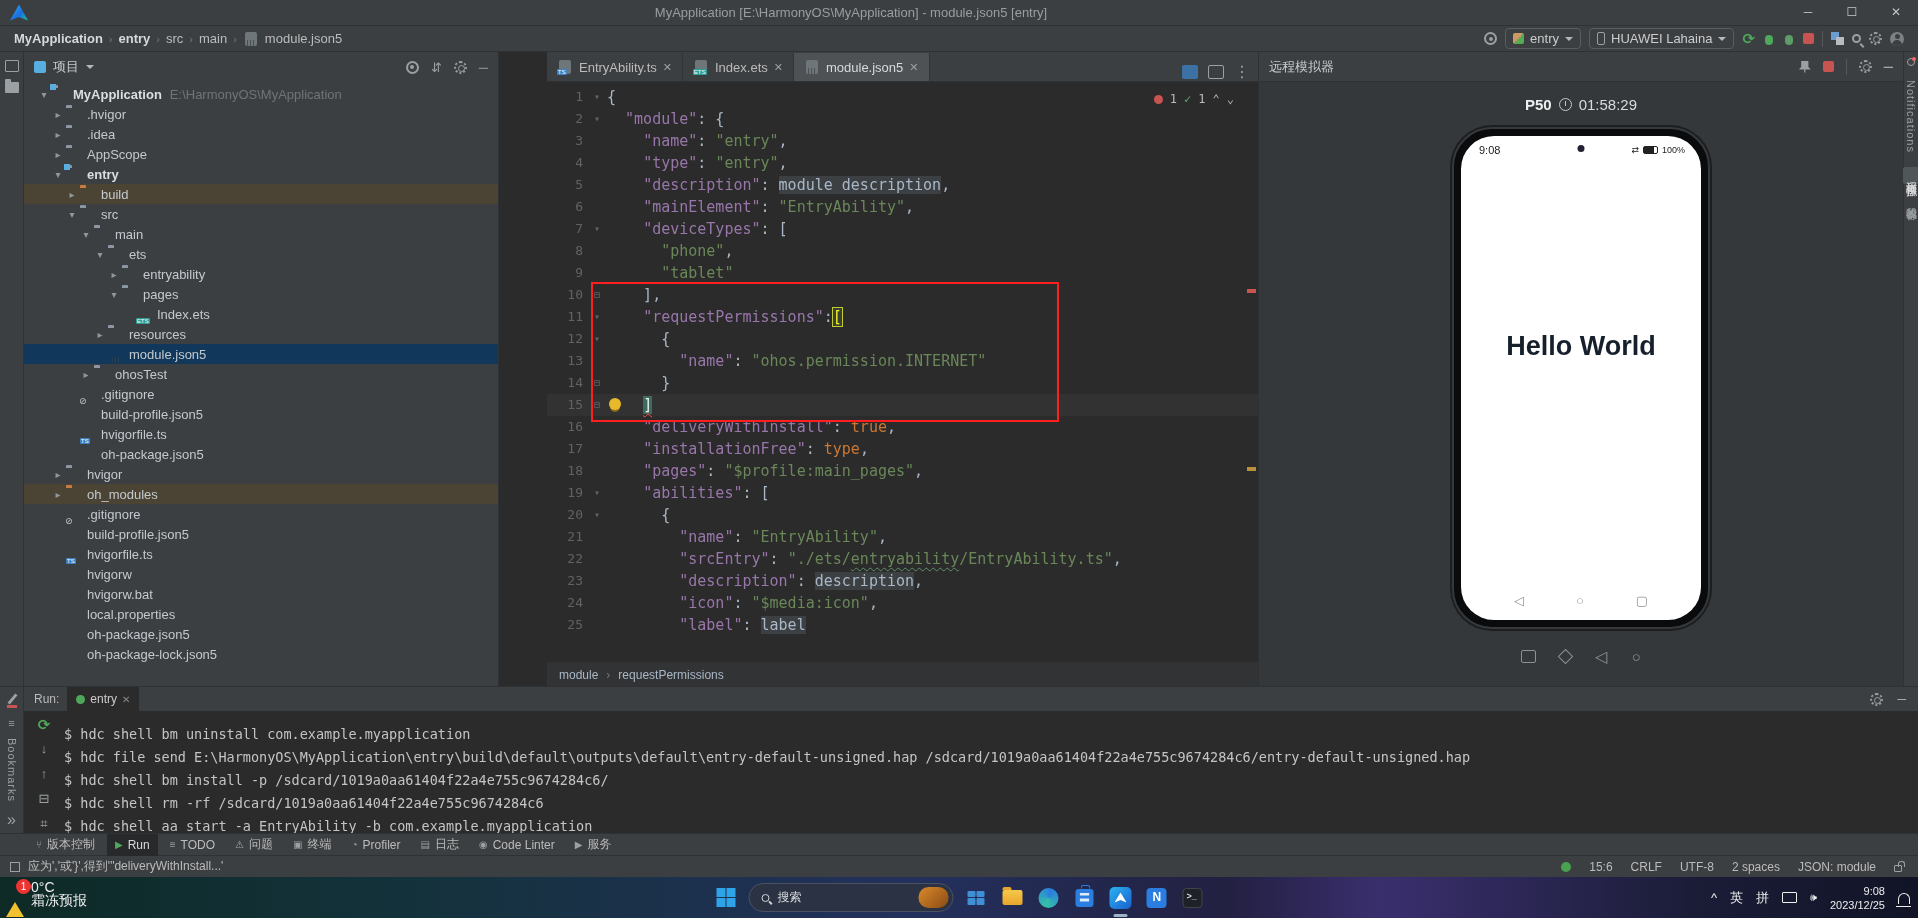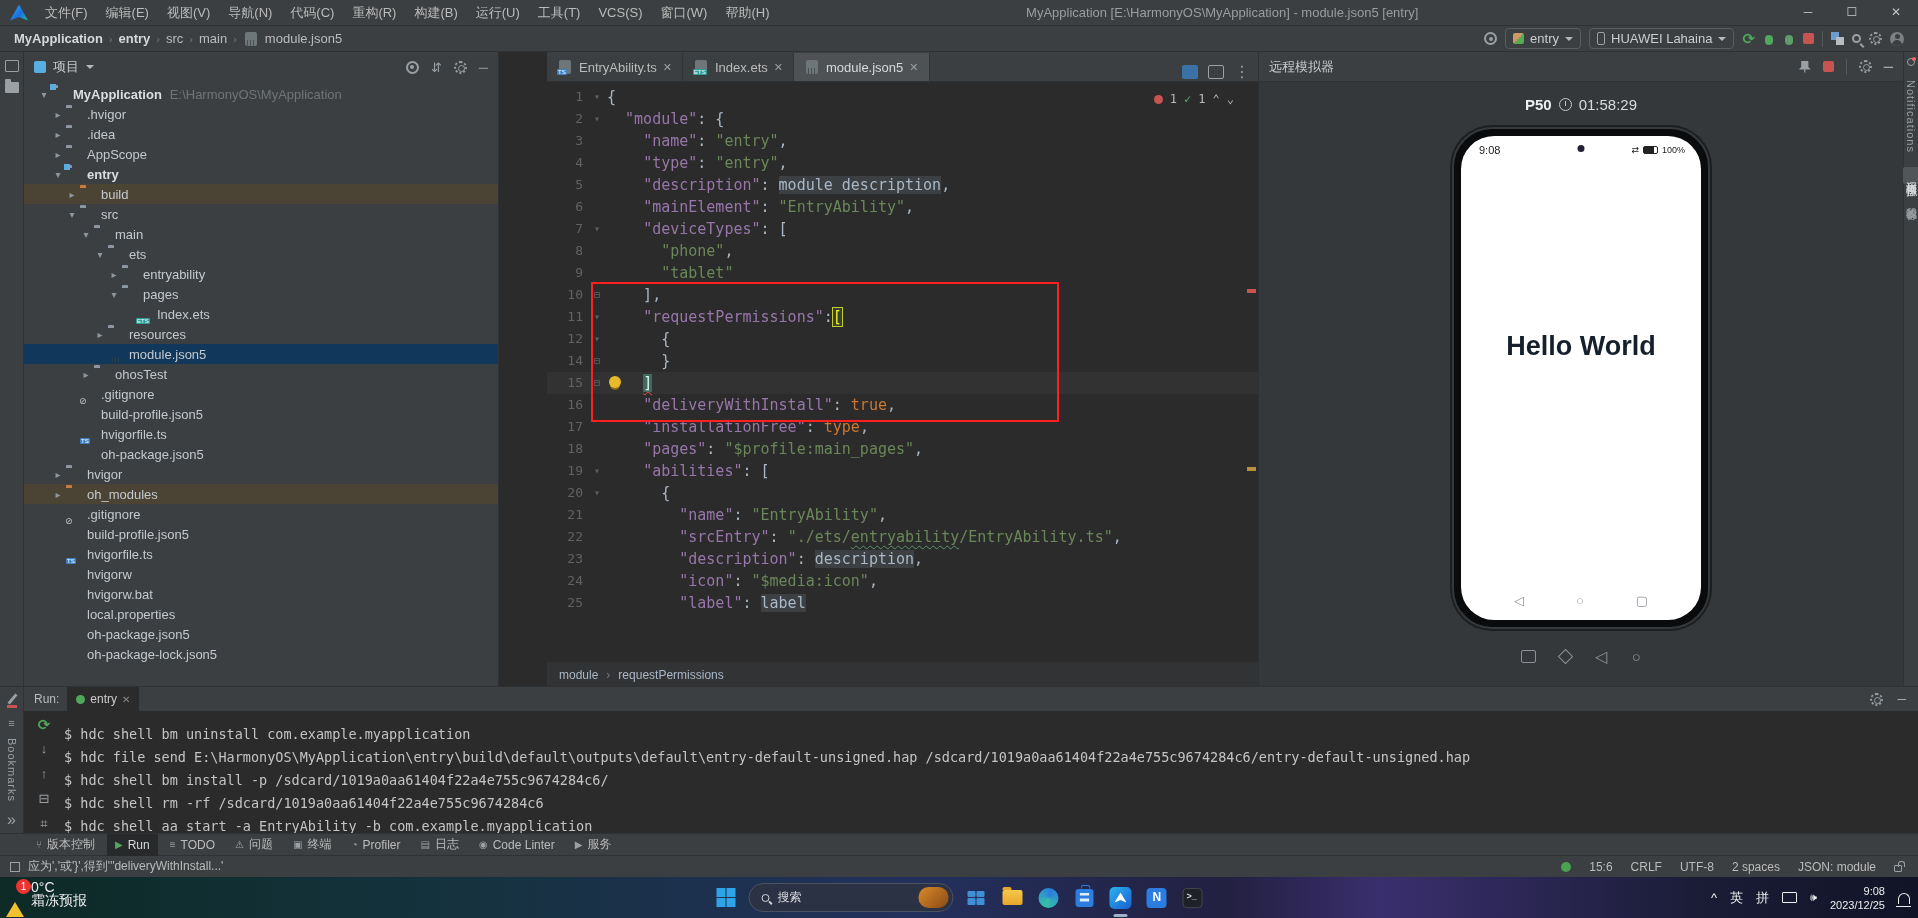--- a/index.html
+++ b/index.html
@@ -200,34 +200,20 @@
   .bell { width:12px; height:11px; border:1.5px solid #eee; border-bottom:none; border-radius:6px 6px 0 0; position:relative; margin-top:2px; }
   .bell:after { content:""; position:absolute; bottom:-3px; left:-3px; width:15px; height:1.5px; background:#eee; }
   .dspico { width:15px; height:11px; border:1.5px solid #eee; border-radius:1px; }
   .spk { font-size:11px; }
 </style>
 </head>
 <body>
 
 <div class="titlebar">
   <div class="logo"></div>
-  <div class="menus">
-      <div class="menu-item">文件(F)</div>
-      <div class="menu-item">编辑(E)</div>
-      <div class="menu-item">视图(V)</div>
-      <div class="menu-item">导航(N)</div>
-      <div class="menu-item">代码(C)</div>
-      <div class="menu-item">重构(R)</div>
-      <div class="menu-item">构建(B)</div>
-      <div class="menu-item">运行(U)</div>
-      <div class="menu-item">工具(T)</div>
-      <div class="menu-item">VCS(S)</div>
-      <div class="menu-item">窗口(W)</div>
-      <div class="menu-item">帮助(H)</div>
-    </div>
   <div class="win-title">MyApplication [E:\HarmonyOS\MyApplication] - module.json5 [entry]</div>
   <div class="win-ctrls">
     <div class="win-ctrl">─</div>
     <div class="win-ctrl">☐</div>
     <div class="win-ctrl">✕</div>
   </div>
 </div>
 
 <div class="toolbar2">
   <div class="crumbs">
@@ -495,20 +481,21 @@
           <div class="cline"><span class="ln">3</span><span class="fold"></span><span><span class="p">    </span><span class="k">"name"</span><span class="p">: </span><span class="s">"entry"</span><span class="p">,</span></span></div>
           <div class="cline"><span class="ln">4</span><span class="fold"></span><span><span class="p">    </span><span class="k">"type"</span><span class="p">: </span><span class="s">"entry"</span><span class="p">,</span></span></div>
           <div class="cline"><span class="ln">5</span><span class="fold"></span><span><span class="p">    </span><span class="k">"description"</span><span class="p">: </span><span class="hint">module description</span><span class="p">,</span></span></div>
           <div class="cline"><span class="ln">6</span><span class="fold"></span><span><span class="p">    </span><span class="k">"mainElement"</span><span class="p">: </span><span class="s">"EntryAbility"</span><span class="p">,</span></span></div>
           <div class="cline"><span class="ln">7</span><span class="fold">▾</span><span><span class="p">    </span><span class="k">"deviceTypes"</span><span class="p">: [</span></span></div>
           <div class="cline"><span class="ln">8</span><span class="fold"></span><span><span class="p">      </span><span class="s">"phone"</span><span class="p">,</span></span></div>
           <div class="cline"><span class="ln">9</span><span class="fold"></span><span><span class="p">      </span><span class="s">"tablet"</span></span></div>
           <div class="cline"><span class="ln">10</span><span class="fold">⊟</span><span><span class="p">    ],</span></span></div>
           <div class="cline"><span class="ln">11</span><span class="fold">▾</span><span><span class="p">    </span><span class="k">"requestPermissions"</span><span class="p">:</span><span class="brkt">[</span></span></div>
           <div class="cline"><span class="ln">12</span><span class="fold">▾</span><span><span class="p">      {</span></span></div>
+          <div class="cline"><span class="ln">13</span><span class="fold"></span><span><span class="p">        </span><span class="k">"name"</span><span class="p">: </span><span class="s">"ohos.permission.INTERNET"</span></span></div>
           <div class="cline"><span class="ln">14</span><span class="fold">⊟</span><span><span class="p">      }</span></span></div>
           <div class="cline cur"><span class="ln">15</span><span class="fold" style="overflow: visible;">⊟<span class="bulb"></span></span><span><span class="p">    </span><span class="match">]</span></span></div>
           <div class="cline"><span class="ln">16</span><span class="fold"></span><span><span class="p">    </span><span class="k">"deliveryWithInstall"</span><span class="p">: </span><span class="b">true</span><span class="p">,</span></span></div>
           <div class="cline"><span class="ln">17</span><span class="fold"></span><span><span class="p">    </span><span class="k">"installationFree"</span><span class="p">: </span><span class="b">type</span><span class="p">,</span></span></div>
           <div class="cline"><span class="ln">18</span><span class="fold"></span><span><span class="p">    </span><span class="k">"pages"</span><span class="p">: </span><span class="s">"$profile:main_pages"</span><span class="p">,</span></span></div>
           <div class="cline"><span class="ln">19</span><span class="fold">▾</span><span><span class="p">    </span><span class="k">"abilities"</span><span class="p">: [</span></span></div>
           <div class="cline"><span class="ln">20</span><span class="fold">▾</span><span><span class="p">      {</span></span></div>
           <div class="cline"><span class="ln">21</span><span class="fold"></span><span><span class="p">        </span><span class="k">"name"</span><span class="p">: </span><span class="s">"EntryAbility"</span><span class="p">,</span></span></div>
           <div class="cline"><span class="ln">22</span><span class="fold"></span><span><span class="p">        </span><span class="k">"srcEntry"</span><span class="p">: </span><span class="s">"./ets/</span><span class="sWavy">entryability</span><span class="s">/EntryAbility.ts"</span><span class="p">,</span></span></div>
           <div class="cline"><span class="ln">23</span><span class="fold"></span><span><span class="p">        </span><span class="k">"description"</span><span class="p">: </span><span class="hint">description</span><span class="p">,</span></span></div>

